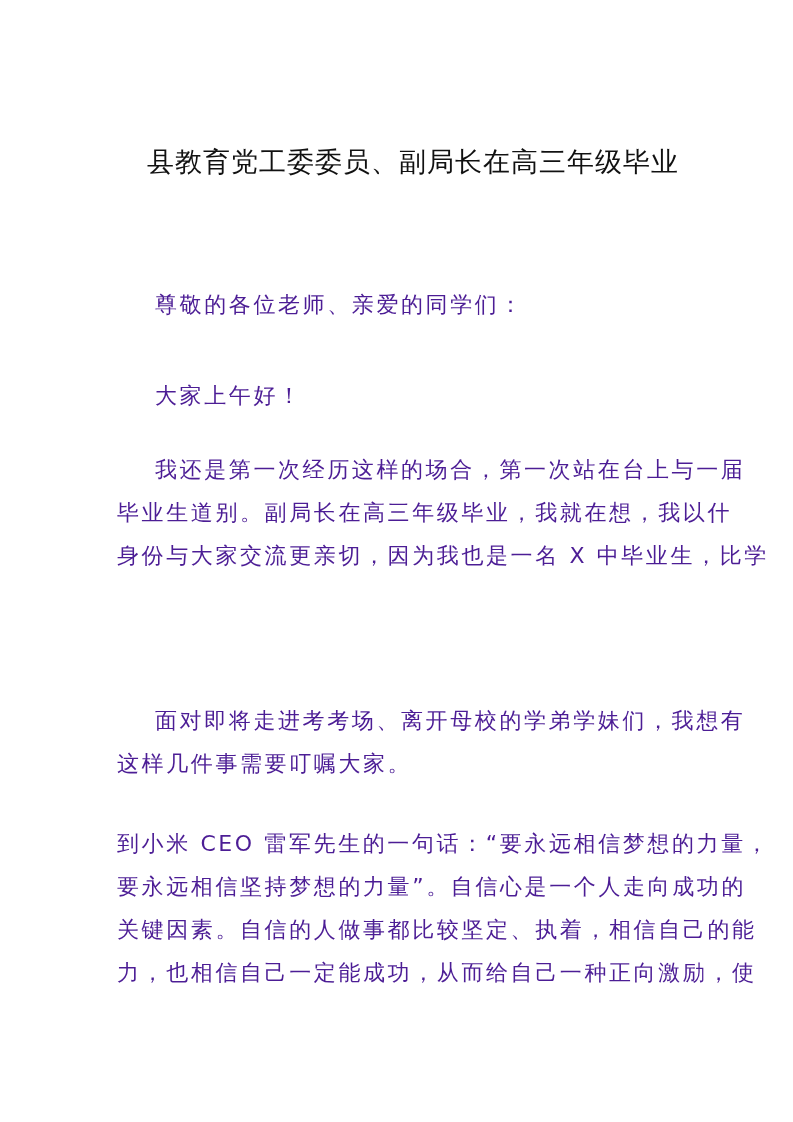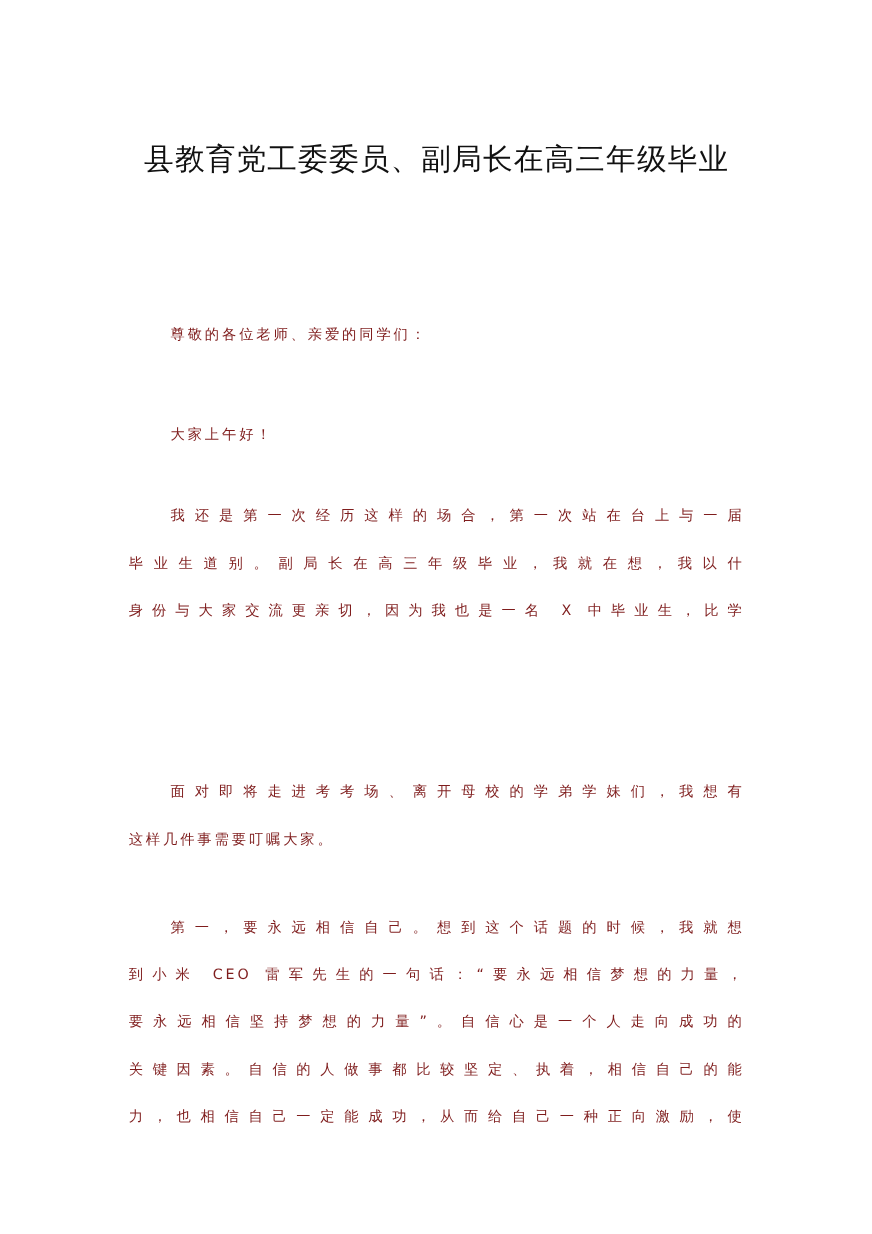--- a/index.html
+++ b/index.html
@@ -23,36 +23,36 @@
     }
     .title {
       position: absolute;
       left: 0;
       top: 122px;
       width: 560px;
       text-align: center;
       font-size: 27px;
       line-height: 47px;
       letter-spacing: 1px;
-      margin: 0;
+      margin: 16px;
       font-weight: normal;
       color: #111;
     }
     .title span { display: block; white-space: nowrap; }
     .para {
       position: absolute;
       left: 0;
       width: 560px;
-      font-size: 13px;
+      font-size: 22px;
       line-height: 43px;
       letter-spacing: 2.6px;
       text-align: justify;
       text-align-last: left;
       margin: 0;
-      color: #7f1d1d;
+      color: #4c1d95;
     }
     .para .line {
       display: block;
       white-space: nowrap;
       text-align: justify;
       text-align-last: justify;
     }
     .para .line.last {
       text-align-last: left;
     }
@@ -80,20 +80,19 @@
     <span class="line">毕业生道别。副局长在高三年级毕业，我就在想，我以什</span>
     <span class="line">身份与大家交流更亲切，因为我也是一名 X 中毕业生，比学</span>
   </p>
 
   <p class="para" style="top:699px;">
     <span class="line indent">面对即将走进考考场、离开母校的学弟学妹们，我想有</span>
     <span class="line last">这样几件事需要叮嘱大家。</span>
   </p>
 
   <p class="para" style="top:822px;">
-    <span class="line indent">第一，要永远相信自己。想到这个话题的时候，我就想</span>
     <span class="line">到小米 CEO 雷军先生的一句话：“要永远相信梦想的力量，</span>
     <span class="line">要永远相信坚持梦想的力量”。自信心是一个人走向成功的</span>
     <span class="line">关键因素。自信的人做事都比较坚定、执着，相信自己的能</span>
     <span class="line">力，也相信自己一定能成功，从而给自己一种正向激励，使</span>
   </p>
 
 </div>
 
 </body></html>

